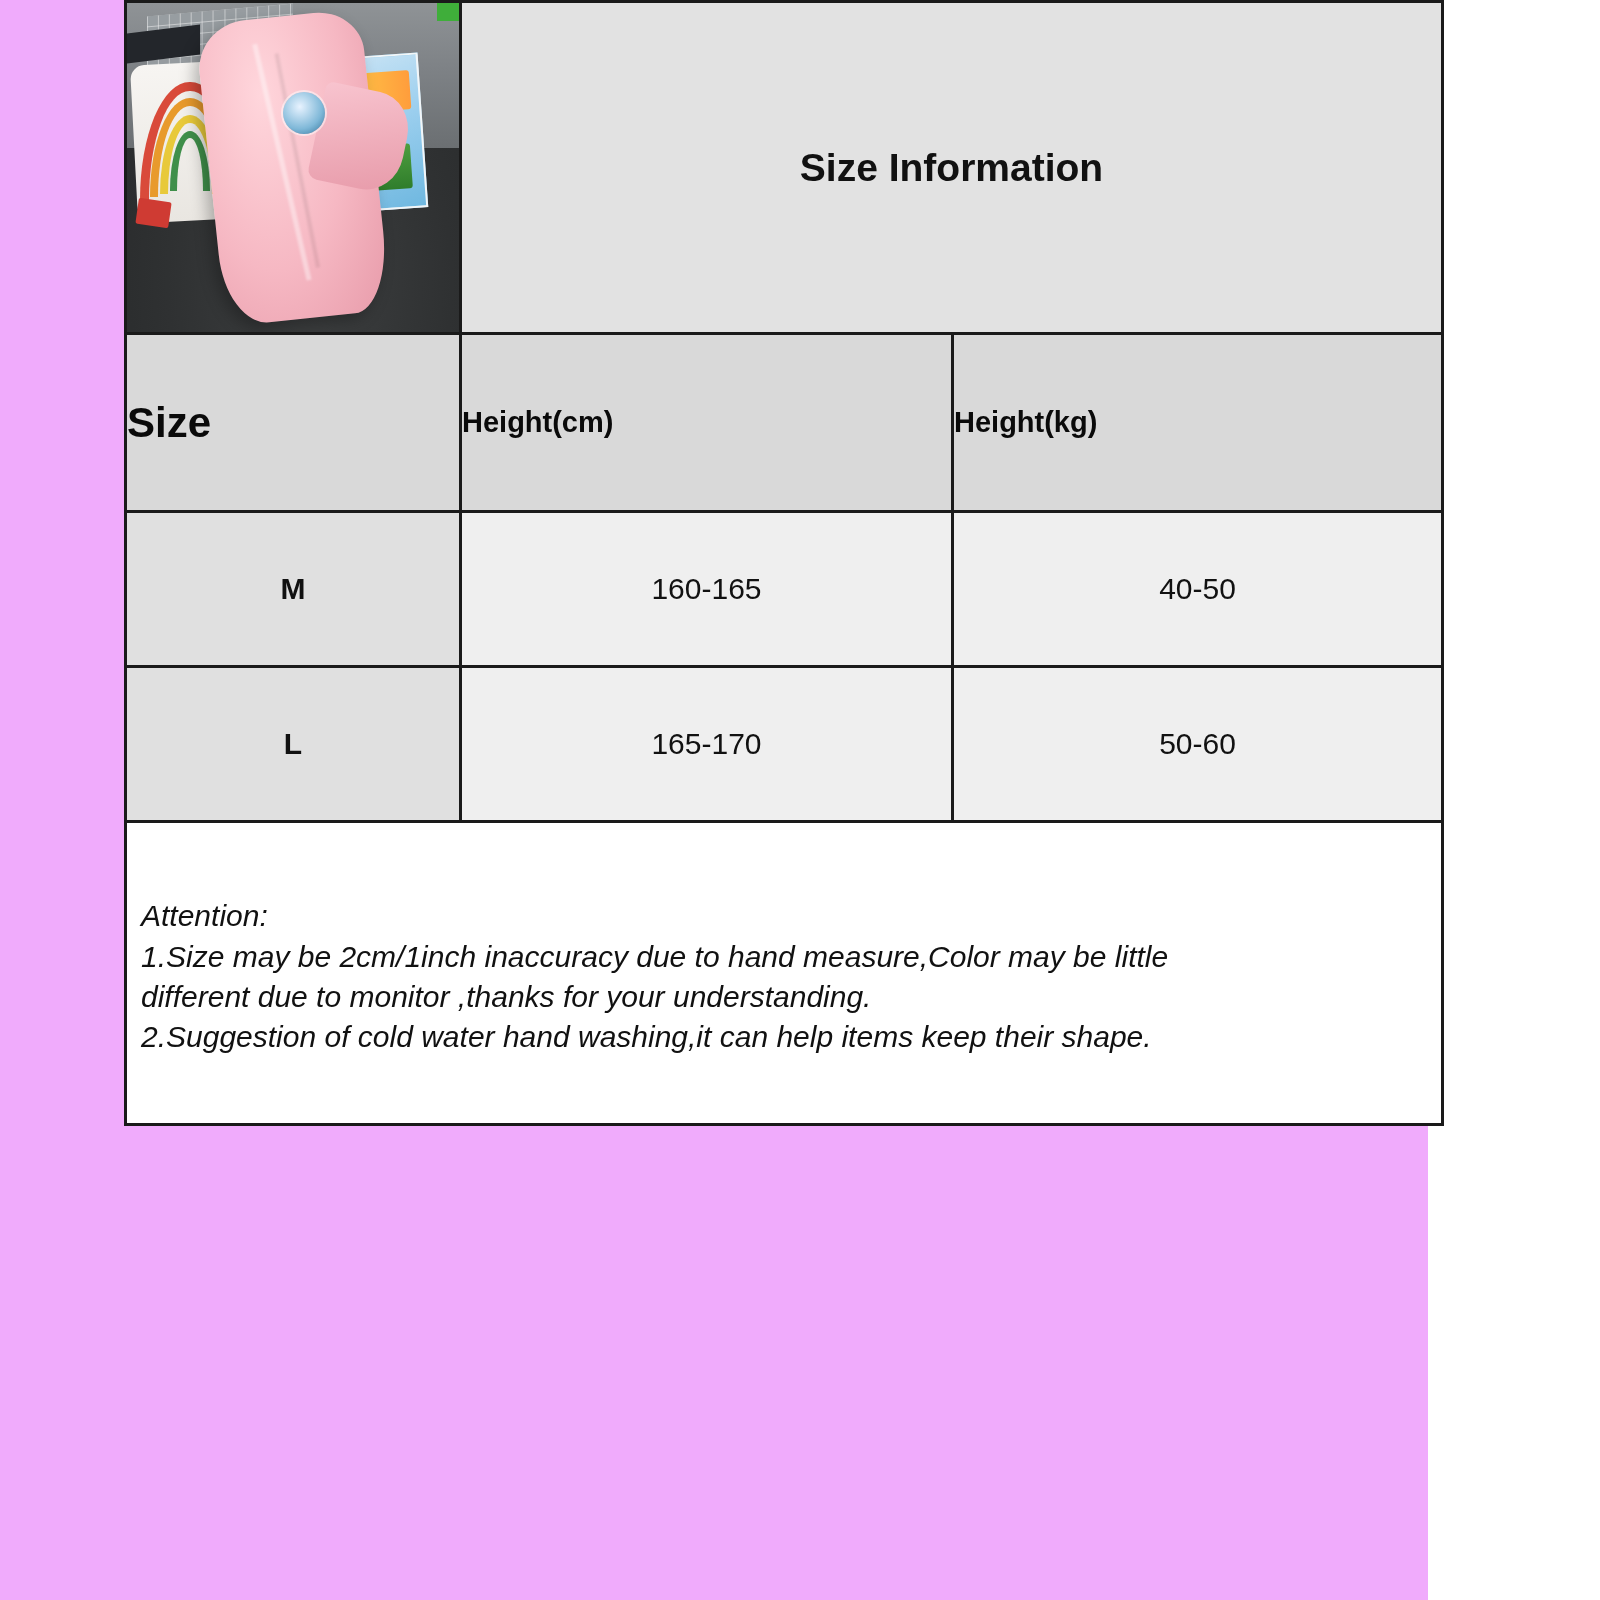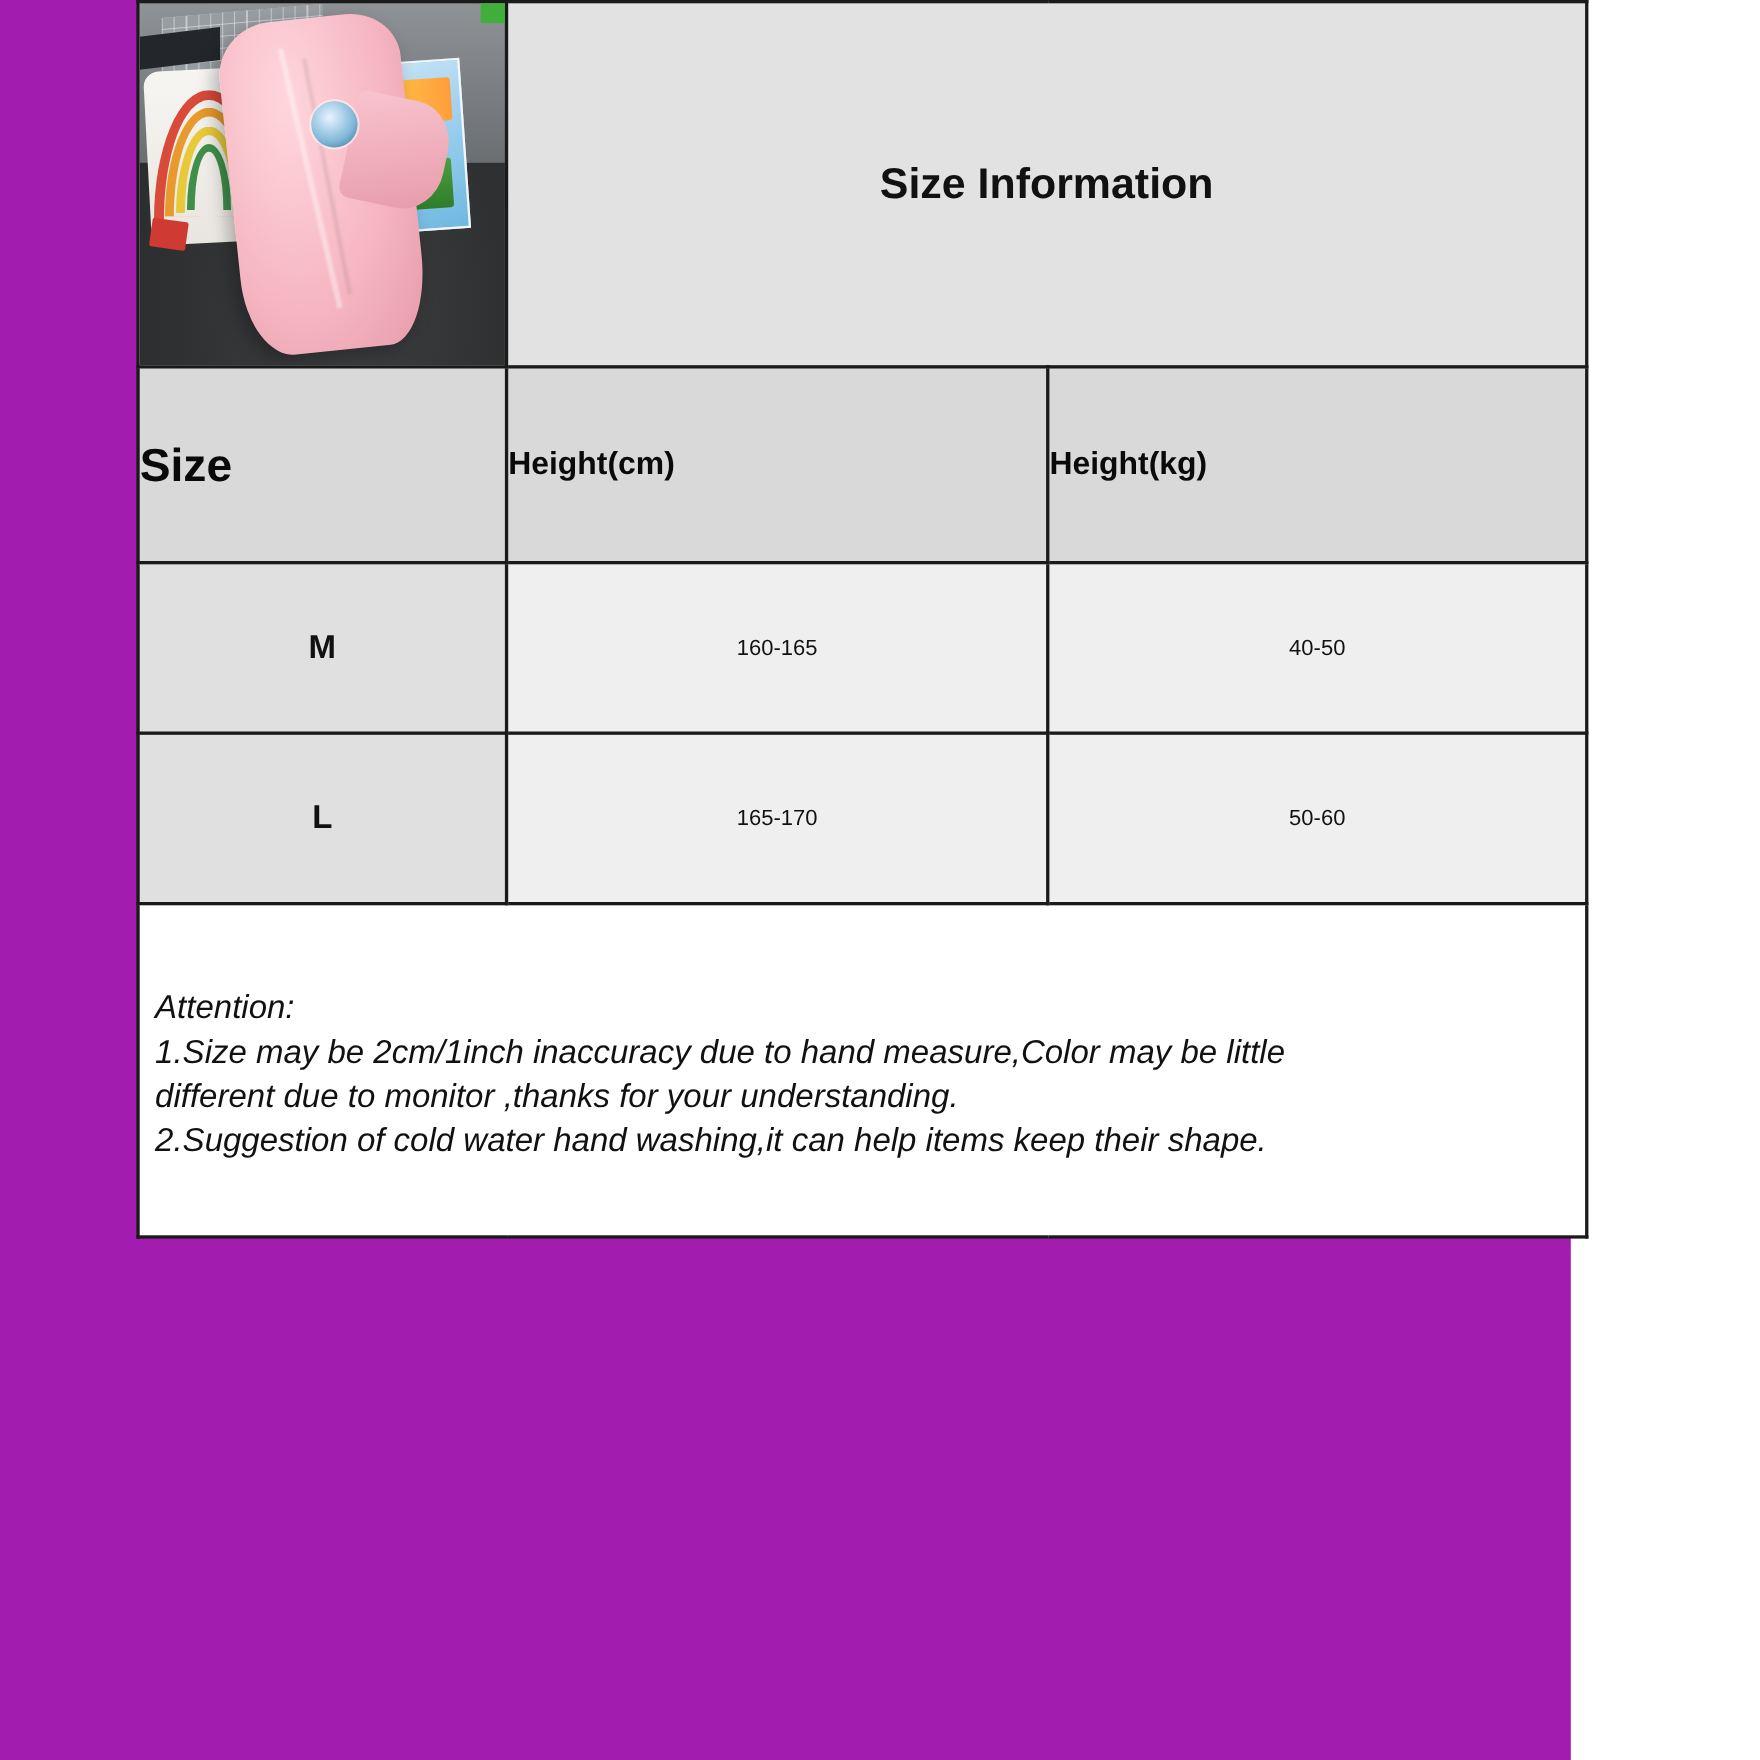--- a/index.html
+++ b/index.html
@@ -11,21 +11,21 @@
     width: 1600px;
     height: 1600px;
     font-family: "Liberation Sans", sans-serif;
     overflow: hidden;
   }
 
   .page {
     position: relative;
     width: 1428px;
     height: 1600px;
-    background: #a21caf;
+    background: #f0abfc;
   }
 
   
   .size-table {
     position: absolute;
     left: 124px;
     top: 0px;
     width: 1320px;
     border: 3px solid #1a1a1a;
     border-collapse: collapse;
@@ -214,21 +214,21 @@
     height: 155px;
     text-align: center;
     font-size: 30px;
     font-weight: bold;
     color: #111111;
     background: #e0e0e0 !important;
   }
   .cell-val {
     height: 155px;
     text-align: center;
-    font-size: 20px;
+    font-size: 30px;
     color: #111111;
     background: #efefef !important;
   }
 
   
   .cell-attention {
     height: 303px;
     background: #ffffff !important;
     vertical-align: top;
     padding: 10px 14px 0 14px !important;

